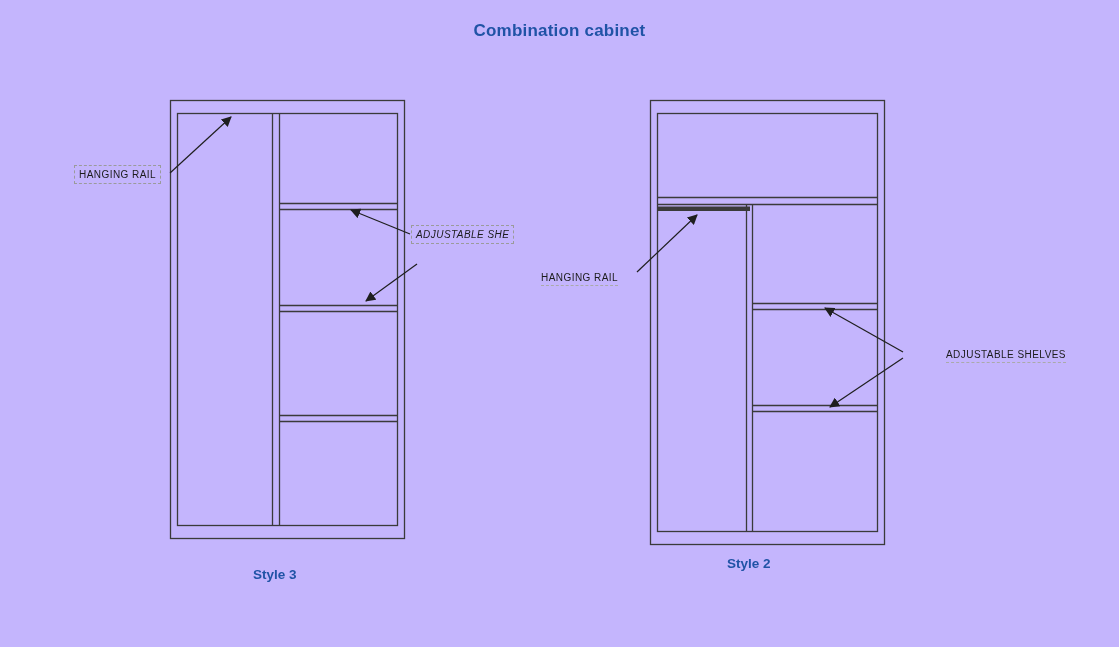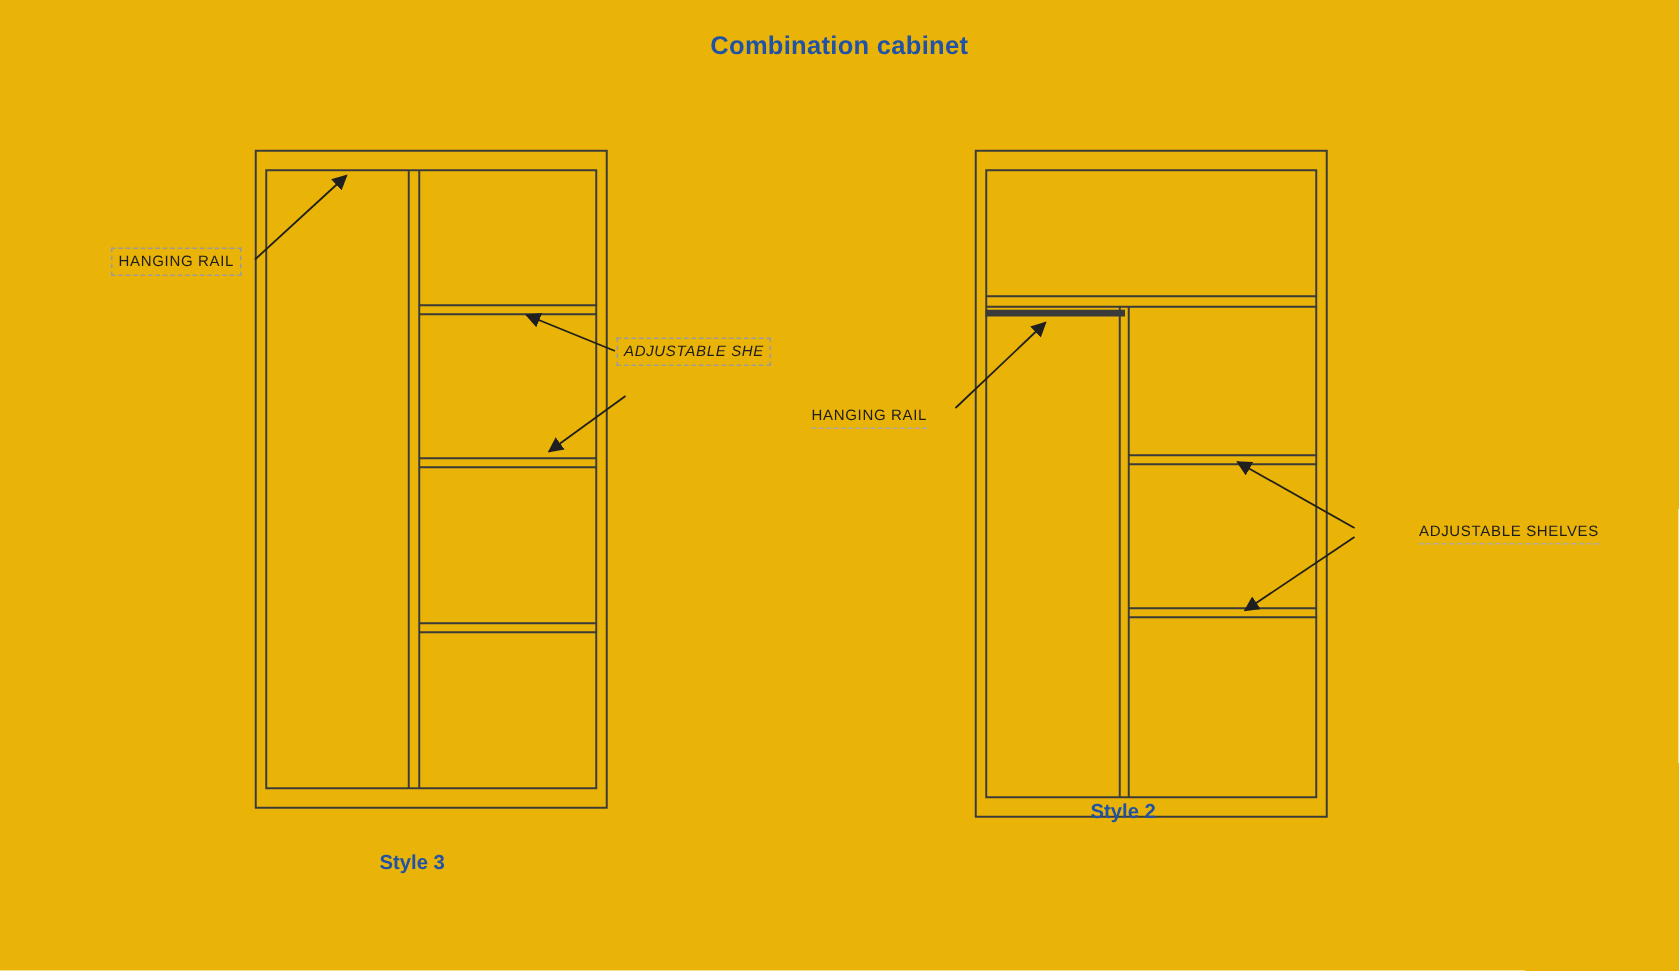--- a/index.html
+++ b/index.html
@@ -1,19 +1,19 @@
 <!DOCTYPE html>
 <html><head>
 <meta charset="utf-8">
 <style>
   html,body{margin:0;padding:0;background:#ffffff;}
   #page{
     position:relative;
     width:1119px;height:647px;
-    background:#eab308;
+    background:#c4b5fd;
     font-family:"Liberation Sans", sans-serif;
     overflow:hidden;
   }
   .page-title{
     position:absolute;left:0;top:21px;width:100%;
     text-align:center;
     font-size:17px;font-weight:bold;
     color:#2053A6;
     letter-spacing:0.2px;
   }
@@ -117,15 +117,15 @@
   <div class="diagram-label boxed" style="left:74px;top:165px;">HANGING RAIL</div>
 
   <div class="diagram-label boxed clipped" style="left:411px;top:225px;">ADJUSTABLE SHE</div>
 
   <div class="diagram-label underlined" style="left:541px;top:271px;">HANGING RAIL</div>
 
   <div class="diagram-label underlined" style="left:946px;top:348px;">ADJUSTABLE SHELVES</div>
 
   <div class="style-caption" style="left:253px;top:567px;">Style 3</div>
 
-  <div class="style-caption" style="left:727px;top:533px;">Style 2</div>
+  <div class="style-caption" style="left:727px;top:556px;">Style 2</div>
 
 </div>
 
 </body></html>

